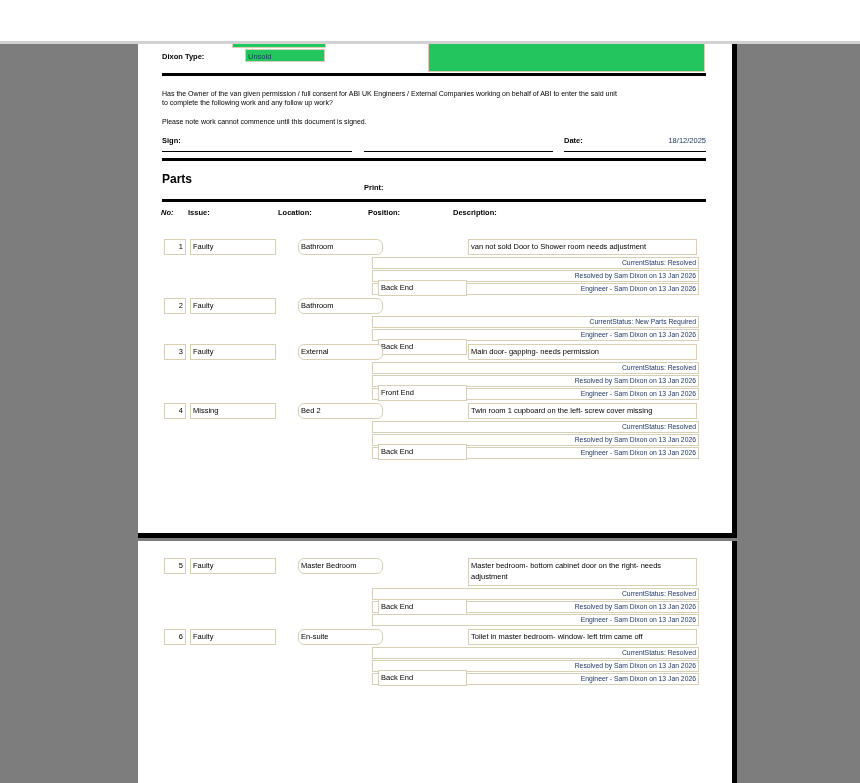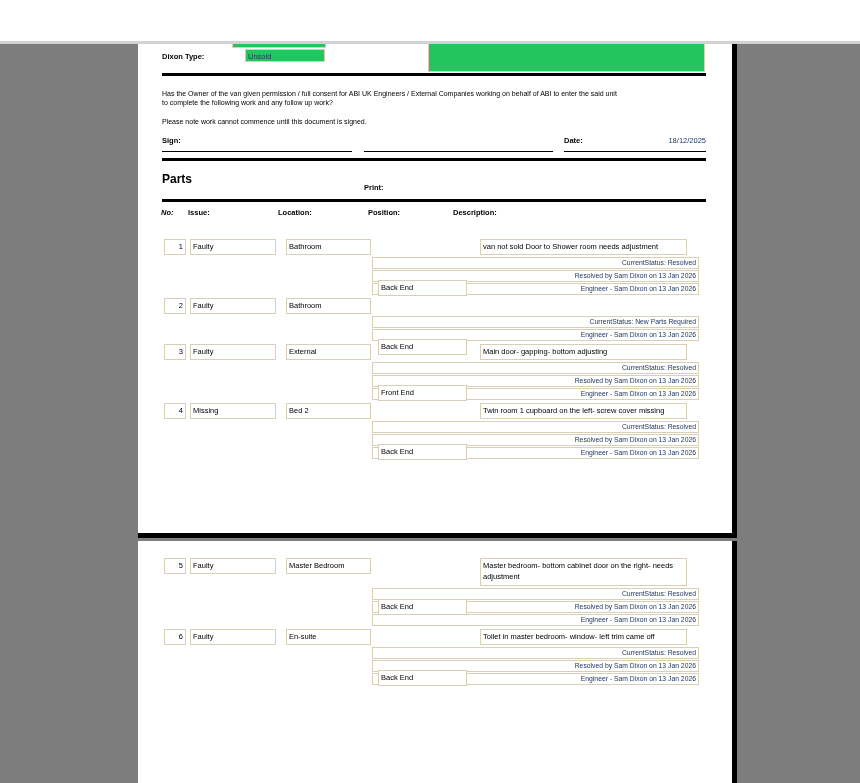--- a/index.html
+++ b/index.html
@@ -20,23 +20,23 @@
     font-size:7.5px;line-height:11px;padding:1px 2px 0 2px;overflow:hidden;}
   .rows{position:absolute;left:0;right:0;}
   .row{margin-bottom:3px;}
   .fieldline{position:relative;height:16px;margin-bottom:2px;}
   .fieldline.tall{height:28px;}
   .fbox{position:absolute;top:0;height:16px;box-sizing:border-box;
     border:1px solid #d8d0b6;background:#fff;font-size:7.5px;line-height:12px;
     padding:1px 2px 0 2px;color:#000;overflow:hidden;}
   .fbox.no{left:26px;width:22px;text-align:right;}
   .fbox.issue{left:52px;width:86px;}
-  .fbox.loc{left:148px;width:85px;}
+  .fbox.loc{left:160px;width:85px;border-radius:6px;}
   .fbox.pos{left:240px;width:89px;margin-top:41px;}
-  .fbox.desc{left:342px;width:207px;line-height:11px;}
+  .fbox.desc{left:330px;width:229px;line-height:11px;}
   .fbox.desc.tall{height:28px;}
   .sbox{margin-left:234px;width:327px;height:12px;box-sizing:border-box;
     border:1px solid #d8d0b6;background:#fff;font-size:6.8px;line-height:10px;
     color:#1f3864;text-align:right;padding-right:2px;margin-bottom:1px;overflow:hidden;}
   .hdr{position:absolute;top:164px;font-weight:bold;font-size:7.5px;color:#000;}
 </style>
 </head>
 <body>
 
 <div class="app-top"></div>
@@ -107,21 +107,21 @@
         <div class="sbox">CurrentStatus: New Parts Required</div>
         <div class="sbox">Engineer - Sam Dixon on 13 Jan 2026</div>
       </div>
 
       <div class="row">
         <div class="fieldline">
           <div class="fbox no">3</div>
           <div class="fbox issue">Faulty</div>
           <div class="fbox loc">External</div>
           <div class="fbox pos">Front End</div>
-          <div class="fbox desc">Main door- gapping- bottom adjusting</div>
+          <div class="fbox desc">Main door- gapping- needs permission</div>
         </div>
         <div class="sbox">CurrentStatus: Resolved</div>
         <div class="sbox">Resolved by Sam Dixon on 13 Jan 2026</div>
         <div class="sbox">Engineer - Sam Dixon on 13 Jan 2026</div>
       </div>
 
       <div class="row">
         <div class="fieldline">
           <div class="fbox no">4</div>
           <div class="fbox issue">Missing</div>

